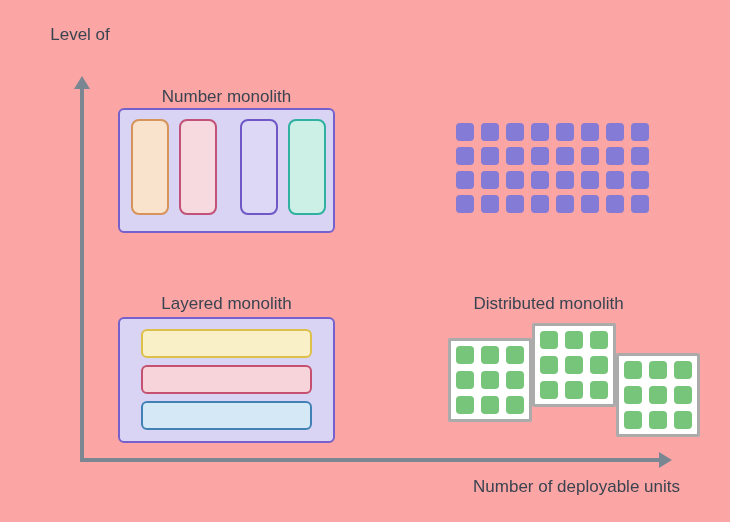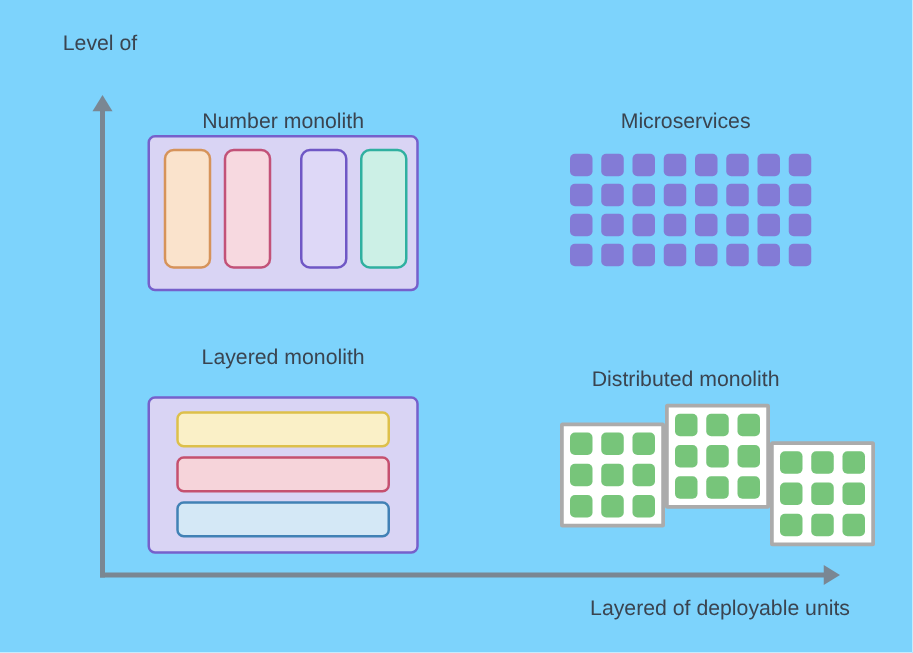--- a/index.html
+++ b/index.html
@@ -1,19 +1,19 @@
 <!DOCTYPE html>
 <html style="--text: #3a4450; --axis: #7a8793; --monolith_container_fill: #d9d4f4; --monolith_container_border: #7660cb; --distributed_box_border: #ababab; --background: #ffffff;"><head>
 <meta charset="utf-8">
 <style>
   * { margin:0; padding:0; box-sizing:border-box; }
   html,body { background:#ffffff; }
   body { font-family:"Liberation Sans", sans-serif; }
   .canvas {
-    position:relative; width:730px; height:522px; background:#7dd3fc; overflow:hidden;
+    position:relative; width:730px; height:522px; background:#fca5a5; overflow:hidden;
     color:var(--text);
   }
 
   
   .axis-y { position:absolute; left:80px; top:88px; width:4px; height:374px; background:var(--axis); }
   .axis-x { position:absolute; left:80px; top:458px; width:580px; height:4px; background:var(--axis); }
   .ah-up {
     position:absolute; top:-12px; left:50%; transform:translateX(-50%);
     width:0; height:0;
     border-left:8px solid transparent; border-right:8px solid transparent;
@@ -31,21 +31,21 @@
   }
   .x-label {
     position:absolute; left:437px; top:477px; width:243px;
     text-align:right; font-size:17px; font-weight:500;
   }
 
   
   .q-title { position:absolute; width:217px; text-align:center; font-size:17px; font-weight:500; }
   .t-modular  { left:118px; top:87px; }
   .t-micro    { left:440px; top:87px; }
-  .t-layered  { left:118px; top:276px; }
+  .t-layered  { left:118px; top:294px; }
   .t-dist     { left:440px; top:294px; }
 
   
   .modular-box {
     position:absolute; left:118px; top:108px; width:217px; height:125px;
     background:var(--monolith_container_fill);
     border:2px solid var(--monolith_container_border);
     border-radius:6px;
     display:flex; align-items:flex-start; gap:10px; padding:9px 0 0 11px;
   }
@@ -86,31 +86,30 @@
 
   <div class="y-label">
     <div>Level of</div>
   </div>
   <div class="axis-y">
     <span class="ah-up"></span>
   </div>
   <div class="axis-x">
     <span class="ah-right"></span>
   </div>
-  <div class="x-label">Layered of deployable units</div>
+  <div class="x-label">Number of deployable units</div>
 
   <div class="q-title t-modular">Number monolith</div>
   <div class="modular-box">
       <div class="module" style="background: rgb(250, 227, 204); border-color: rgb(214, 147, 90);"></div>
       <div class="module" style="background: rgb(247, 217, 224); border-color: rgb(194, 82, 120);"></div>
       <div class="module" style="background: rgb(222, 216, 247); border-color: rgb(111, 87, 197);"></div>
       <div class="module" style="background: rgb(204, 240, 230); border-color: rgb(47, 176, 160);"></div>
     </div>
 
-  <div class="q-title t-micro">Microservices</div>
   <div class="micro-grid" style="grid-template-columns: repeat(8, var(--sq));">
       <span class="sq" style="background: rgb(131, 123, 214);"></span>
       <span class="sq" style="background: rgb(131, 123, 214);"></span>
       <span class="sq" style="background: rgb(131, 123, 214);"></span>
       <span class="sq" style="background: rgb(131, 123, 214);"></span>
       <span class="sq" style="background: rgb(131, 123, 214);"></span>
       <span class="sq" style="background: rgb(131, 123, 214);"></span>
       <span class="sq" style="background: rgb(131, 123, 214);"></span>
       <span class="sq" style="background: rgb(131, 123, 214);"></span>
       <span class="sq" style="background: rgb(131, 123, 214);"></span>

